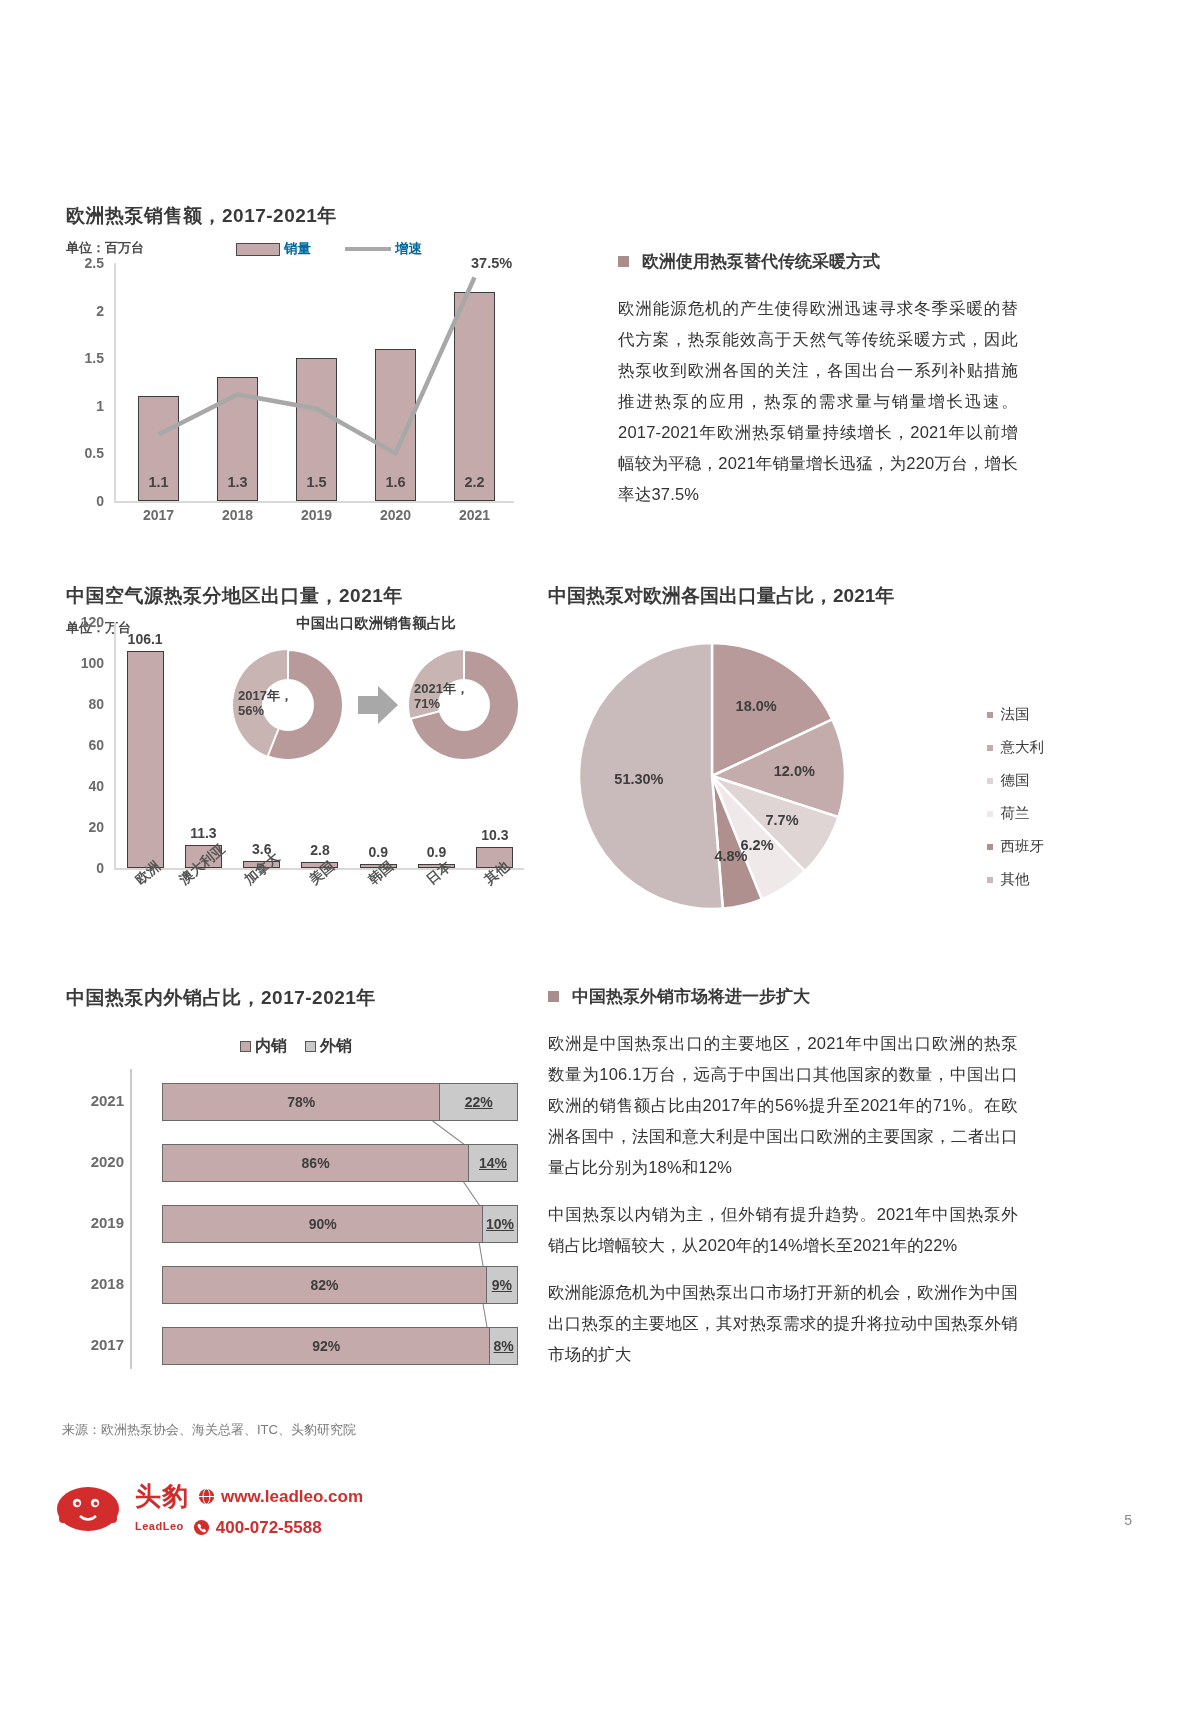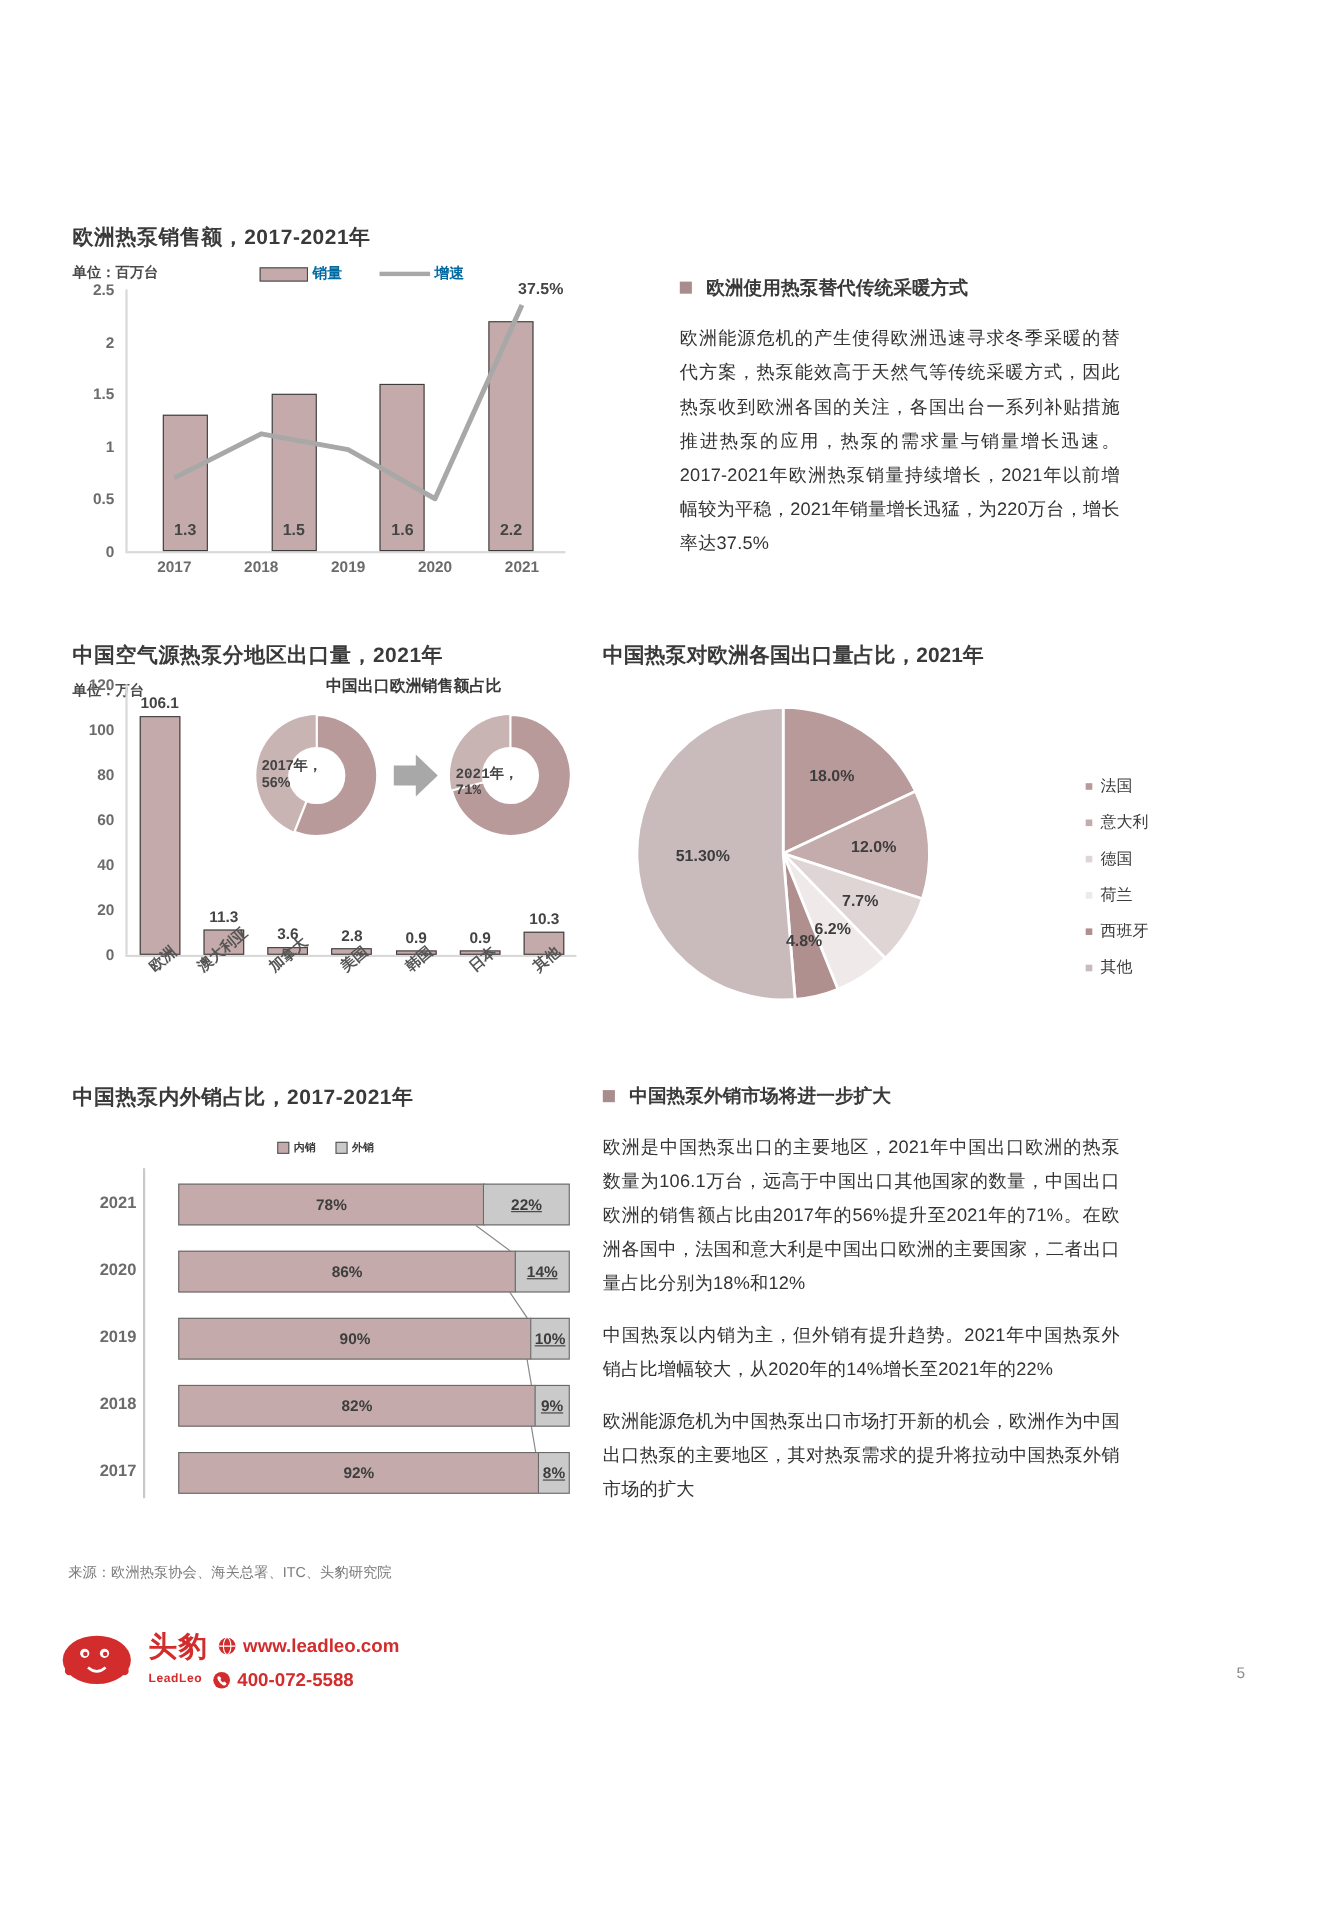--- a/index.html
+++ b/index.html
@@ -91,21 +91,21 @@
 
   
   .c3-title { font-size:19px; font-weight:bold; color:#3a3a3a; }
   .c3-wrap { position:relative; width:500px; height:310px; }
   .pie-lab { position:absolute; font-size:14.5px; font-weight:bold; color:#3d3d3d; white-space:nowrap; }
   .c3-legend { position:absolute; right:4px; top:78px; }
   .c3-legend .row { display:flex; align-items:center; gap:8px; height:33px; font-size:14.5px; color:#3a3a3a; }
   .c3-legend .dot { width:6px; height:6px; flex:0 0 auto; }
 
   
-  .c4-legend { display:flex; gap:18px; justify-content:center; align-items:center; font-size:10px; font-weight:bold; color:#3a3a3a; margin-top:14px; }
+  .c4-legend { display:flex; gap:18px; justify-content:center; align-items:center; font-size:16px; font-weight:bold; color:#3a3a3a; margin-top:14px; }
   .c4-legend .it { display:flex; align-items:center; gap:4px; }
   .c4-legend .sw { width:11px; height:11px; border:1.2px solid #555; }
   .c4-plot { position:relative; width:460px; height:306px; margin-top:12px; }
   .c4-axis { position:absolute; left:64px; top:0; width:1.5px; height:300px; background:#c9c9c9; }
   .c4-row { position:absolute; left:64px; height:38px; display:flex; width:388px;padding-left:32px; }
   .c4-seg { display:flex; align-items:center; justify-content:center; font-size:14px; font-weight:bold; color:#3d3d3d; border:1.3px solid #6a6a6a; }
   .c4-seg.a { background:#c4aaaa; }
   .c4-seg.b { background:#cacaca;text-decoration:underline; }
   .c4-ylab { position:absolute; left:0; width:58px; text-align:right; font-size:15px; font-weight:bold; color:#6b6b6b; }
 
@@ -143,20 +143,25 @@
           <div style="top: 238px;">0</div>
           <div style="top: 190.4px;">0.5</div>
           <div style="top: 142.8px;">1</div>
           <div style="top: 95.2px;">1.5</div>
           <div style="top: 47.6px;">2</div>
           <div style="top: 0px;">2.5</div>
         </div>
       <div class="c1-axisline"></div>
       <div class="c1-baseline"></div>
       <div class="c1-bars" id="c1bars">
+          <div class="c1-barcell">
+            <div class="c1-bar" style="height: 104.72px;">
+              <div class="c1-barval">1.1</div>
+            </div>
+          </div>
           <div class="c1-barcell">
             <div class="c1-bar" style="height: 123.76px;">
               <div class="c1-barval">1.3</div>
             </div>
           </div>
           <div class="c1-barcell">
             <div class="c1-bar" style="height: 142.8px;">
               <div class="c1-barval">1.5</div>
             </div>
           </div>
@@ -259,21 +264,21 @@
           <g transform="translate(238,65)">
             <circle r="55" fill="#c9b4b4"></circle>
             <path id="d2arc" fill="#b99a9a" stroke="#fff" stroke-width="2" d="M 0 0 L 0 -55 A 55 55 0 1 1 -53.27 13.68 Z"></path>
             <circle r="26" fill="#fff"></circle>
           </g>
         </svg>
         <div class="donut-cap" style="left:12px; top:48px; width:100px;">
           <span id="d1l">2017年，</span><br>
           <span id="d1v">56%</span>
         </div>
-        <div class="donut-cap" style="left:188px; top:56px; width:100px;font-family:Liberation Mono, monospace;">
+        <div class="donut-cap" style="left:188px; top:41px; width:100px;">
           <span id="d2l">2021年，</span><br>
           <span id="d2v">71%</span>
         </div>
       </div>
 
       <div class="c2-xlab" id="c2x">
           <div><span>欧洲</span></div>
           <div><span>澳大利亚</span></div>
           <div><span>加拿大</span></div>
           <div><span>美国</span></div>

